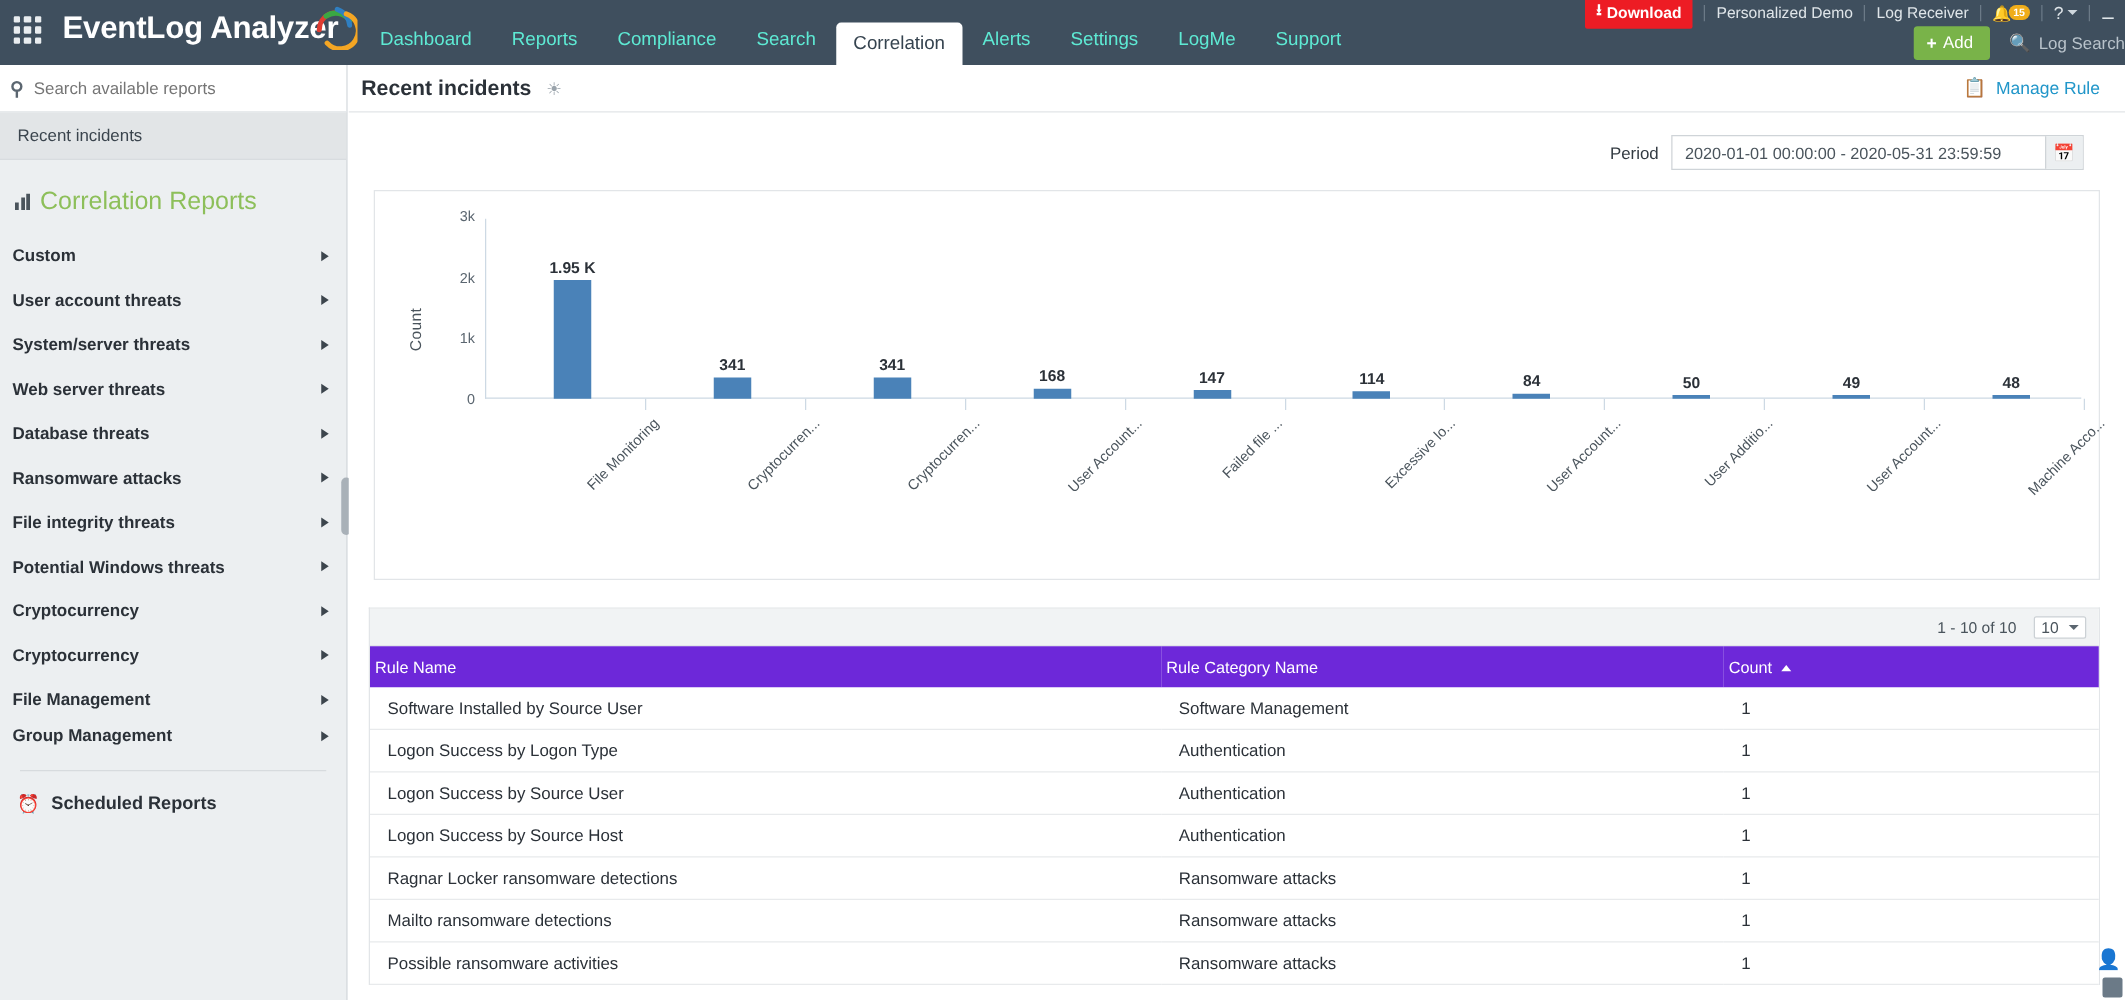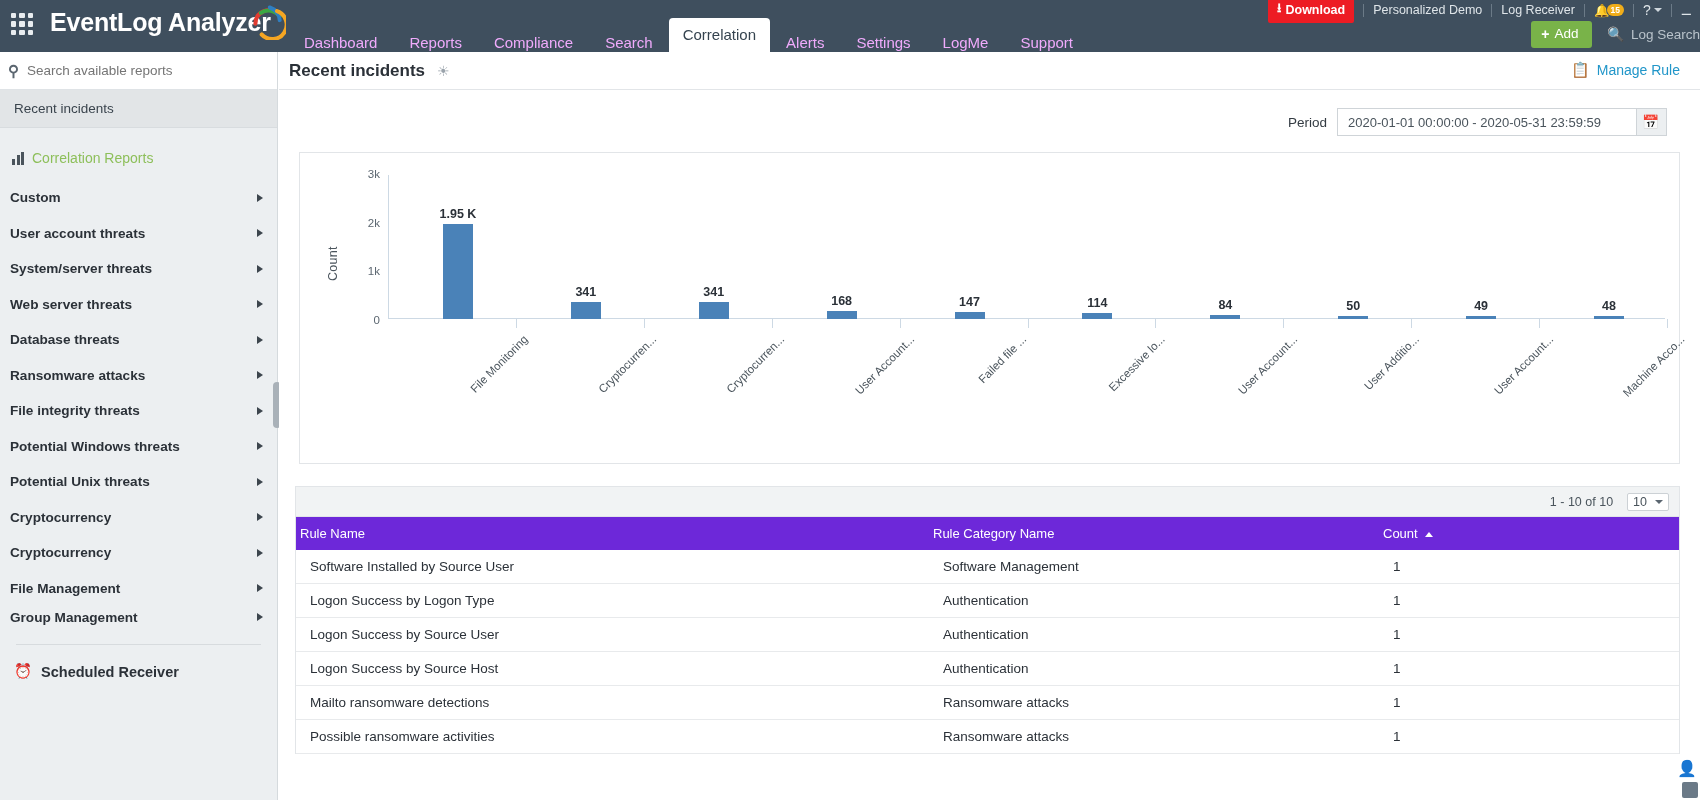--- a/index.html
+++ b/index.html
@@ -36,22 +36,22 @@
   .brand-swirl {
     position: absolute; left: 250px; top: 2px;
     width: 36px; height: 38px;
   }
   
   .nav {
     position: absolute; left: 288px; top: 16px;
     display: flex; align-items: flex-end; height: 36px;
   }
   .nav-item {
-    color: #f0abfc; font-size: 15px;
-    padding: 7px 16px 1px 16px;
+    color: #5eead4; font-size: 15px;
+    padding: 7px 16px 12px 16px;
     white-space: nowrap; cursor: pointer;
   }
   .nav-item.active {
     background: #ffffff; color: #35434f;
     border-radius: 4px 4px 0 0;
     padding: 8px 14px 9px 14px;
   }
   
   .util {
     position: absolute; right: 8px; top: 0px;
@@ -109,21 +109,21 @@
   }
   .recent-row {
     height: 38px; background:#e2e5e7;
     display:flex; align-items:center; padding-left:14px;
     font-size:13.5px; color:#3a444d;
     border-bottom:1px solid #d8dcdf;
   }
   .corr-title {
     display:flex; align-items:center; gap:8px;
     padding: 22px 12px 14px 12px;
-    color:#8dbf5a; font-size:14px;
+    color:#8dbf5a; font-size:20px;
   }
   .corr-title .bars { display:flex; align-items:flex-end; gap:1.5px; height:13px; }
   .corr-title .bars i { width:3px; background:#4a545c; display:block; }
   .menu-list { padding-bottom: 4px; }
   .menu-item {
     display:flex; align-items:center; justify-content:space-between;
     padding: 0 14px 0 10px; height: 35.5px;
     font-size: 13.6px; font-weight: bold; color:#2b3138;
     cursor:pointer;
   }
@@ -392,24 +392,20 @@
       </div>
       <div class="menu-item">
         <span>File integrity threats</span>
         <span class="arrow"></span>
       </div>
       <div class="menu-item">
         <span>Potential Windows threats</span>
         <span class="arrow"></span>
       </div>
       <div class="menu-item">
-        <span>Potential Unix threats</span>
-        <span class="arrow"></span>
-      </div>
-      <div class="menu-item">
         <span>Cryptocurrency</span>
         <span class="arrow"></span>
       </div>
       <div class="menu-item">
         <span>Cryptocurrency</span>
         <span class="arrow"></span>
       </div>
       <div class="menu-item">
         <span>File Management</span>
         <span class="arrow"></span>
@@ -417,21 +413,21 @@
       <div class="menu-item cut">
         <span>Group Management</span>
         <span class="arrow"></span>
       </div>
     </div>
 
     <div class="side-divider"></div>
 
     <div class="sched">
       <span>⏰</span>
-      <span>Scheduled Receiver</span>
+      <span>Scheduled Reports</span>
     </div>
 
     <div class="side-scroll"></div>
   </div>
 
   <div class="main">
 
     <div class="page-head">
       <span class="page-title">Recent incidents</span>
       <span class="bulb">☀</span>
@@ -558,20 +554,25 @@
               <td>Logon Success by Source User</td>
               <td>Authentication</td>
               <td>1</td>
             </tr>
             <tr>
               <td>Logon Success by Source Host</td>
               <td>Authentication</td>
               <td>1</td>
             </tr>
             <tr>
+              <td>Ragnar Locker ransomware detections</td>
+              <td>Ransomware attacks</td>
+              <td>1</td>
+            </tr>
+            <tr>
               <td>Mailto ransomware detections</td>
               <td>Ransomware attacks</td>
               <td>1</td>
             </tr>
             <tr>
               <td>Possible ransomware activities</td>
               <td>Ransomware attacks</td>
               <td>1</td>
             </tr>
           </tbody>

